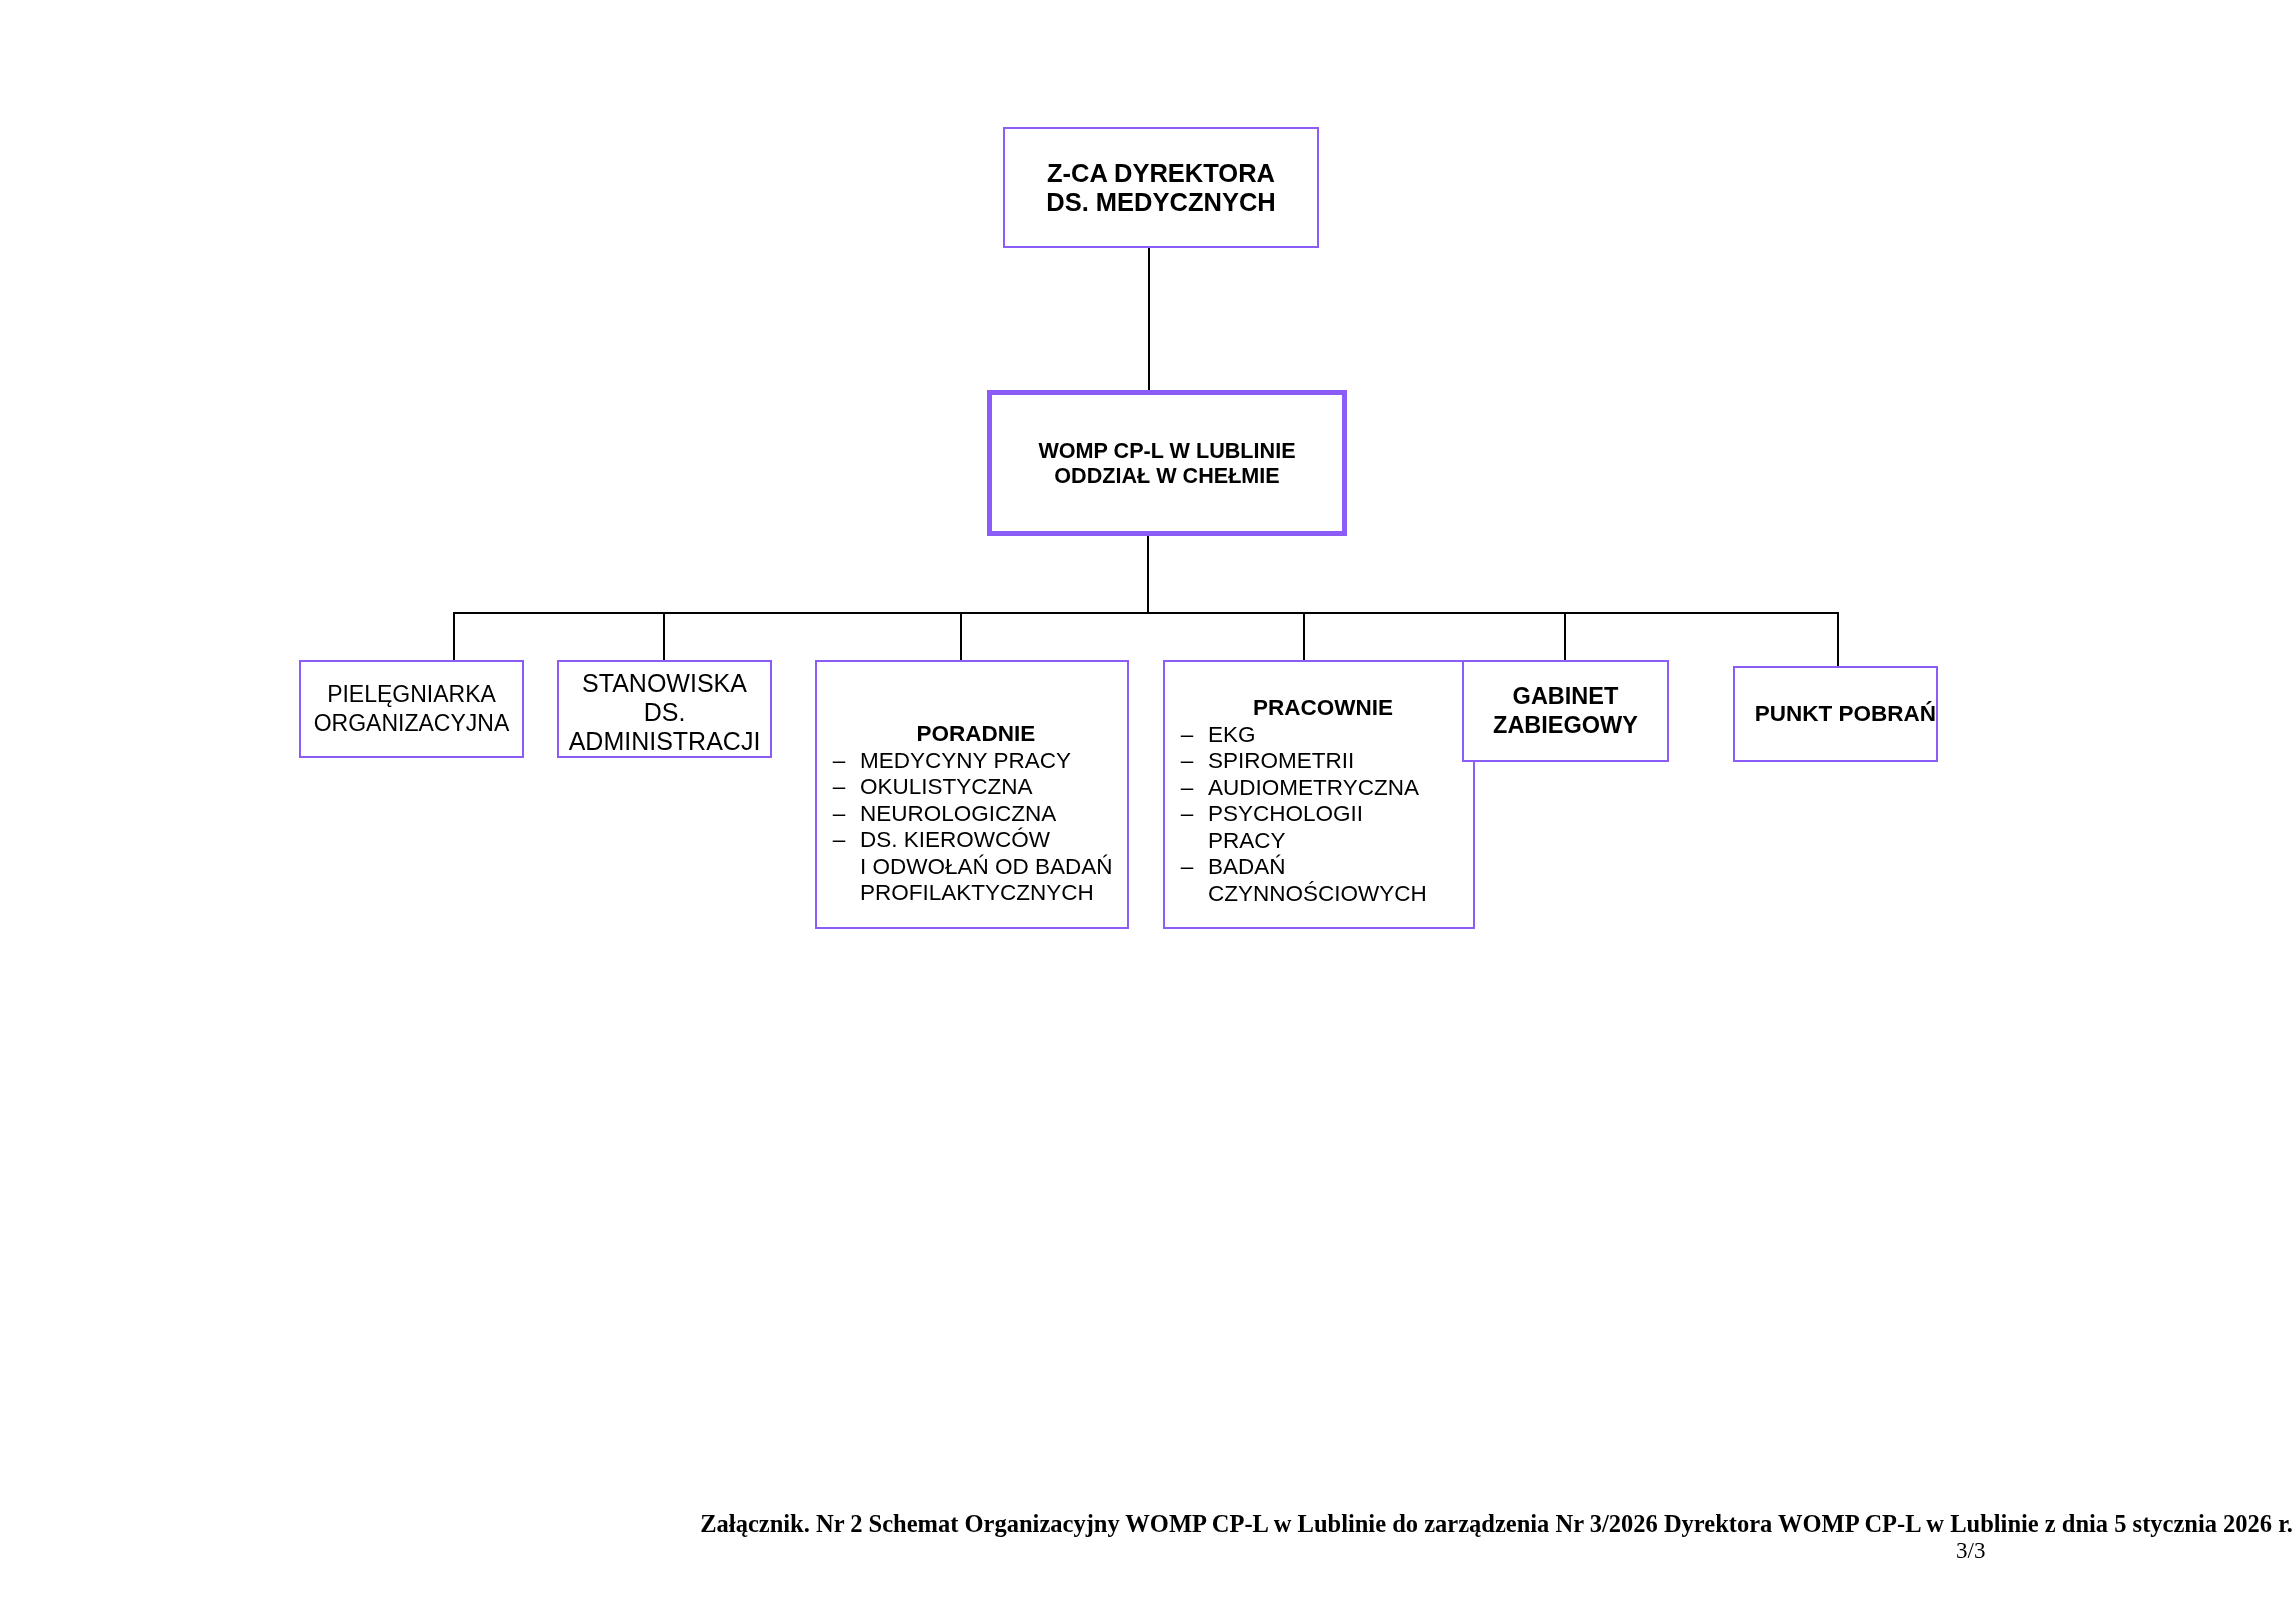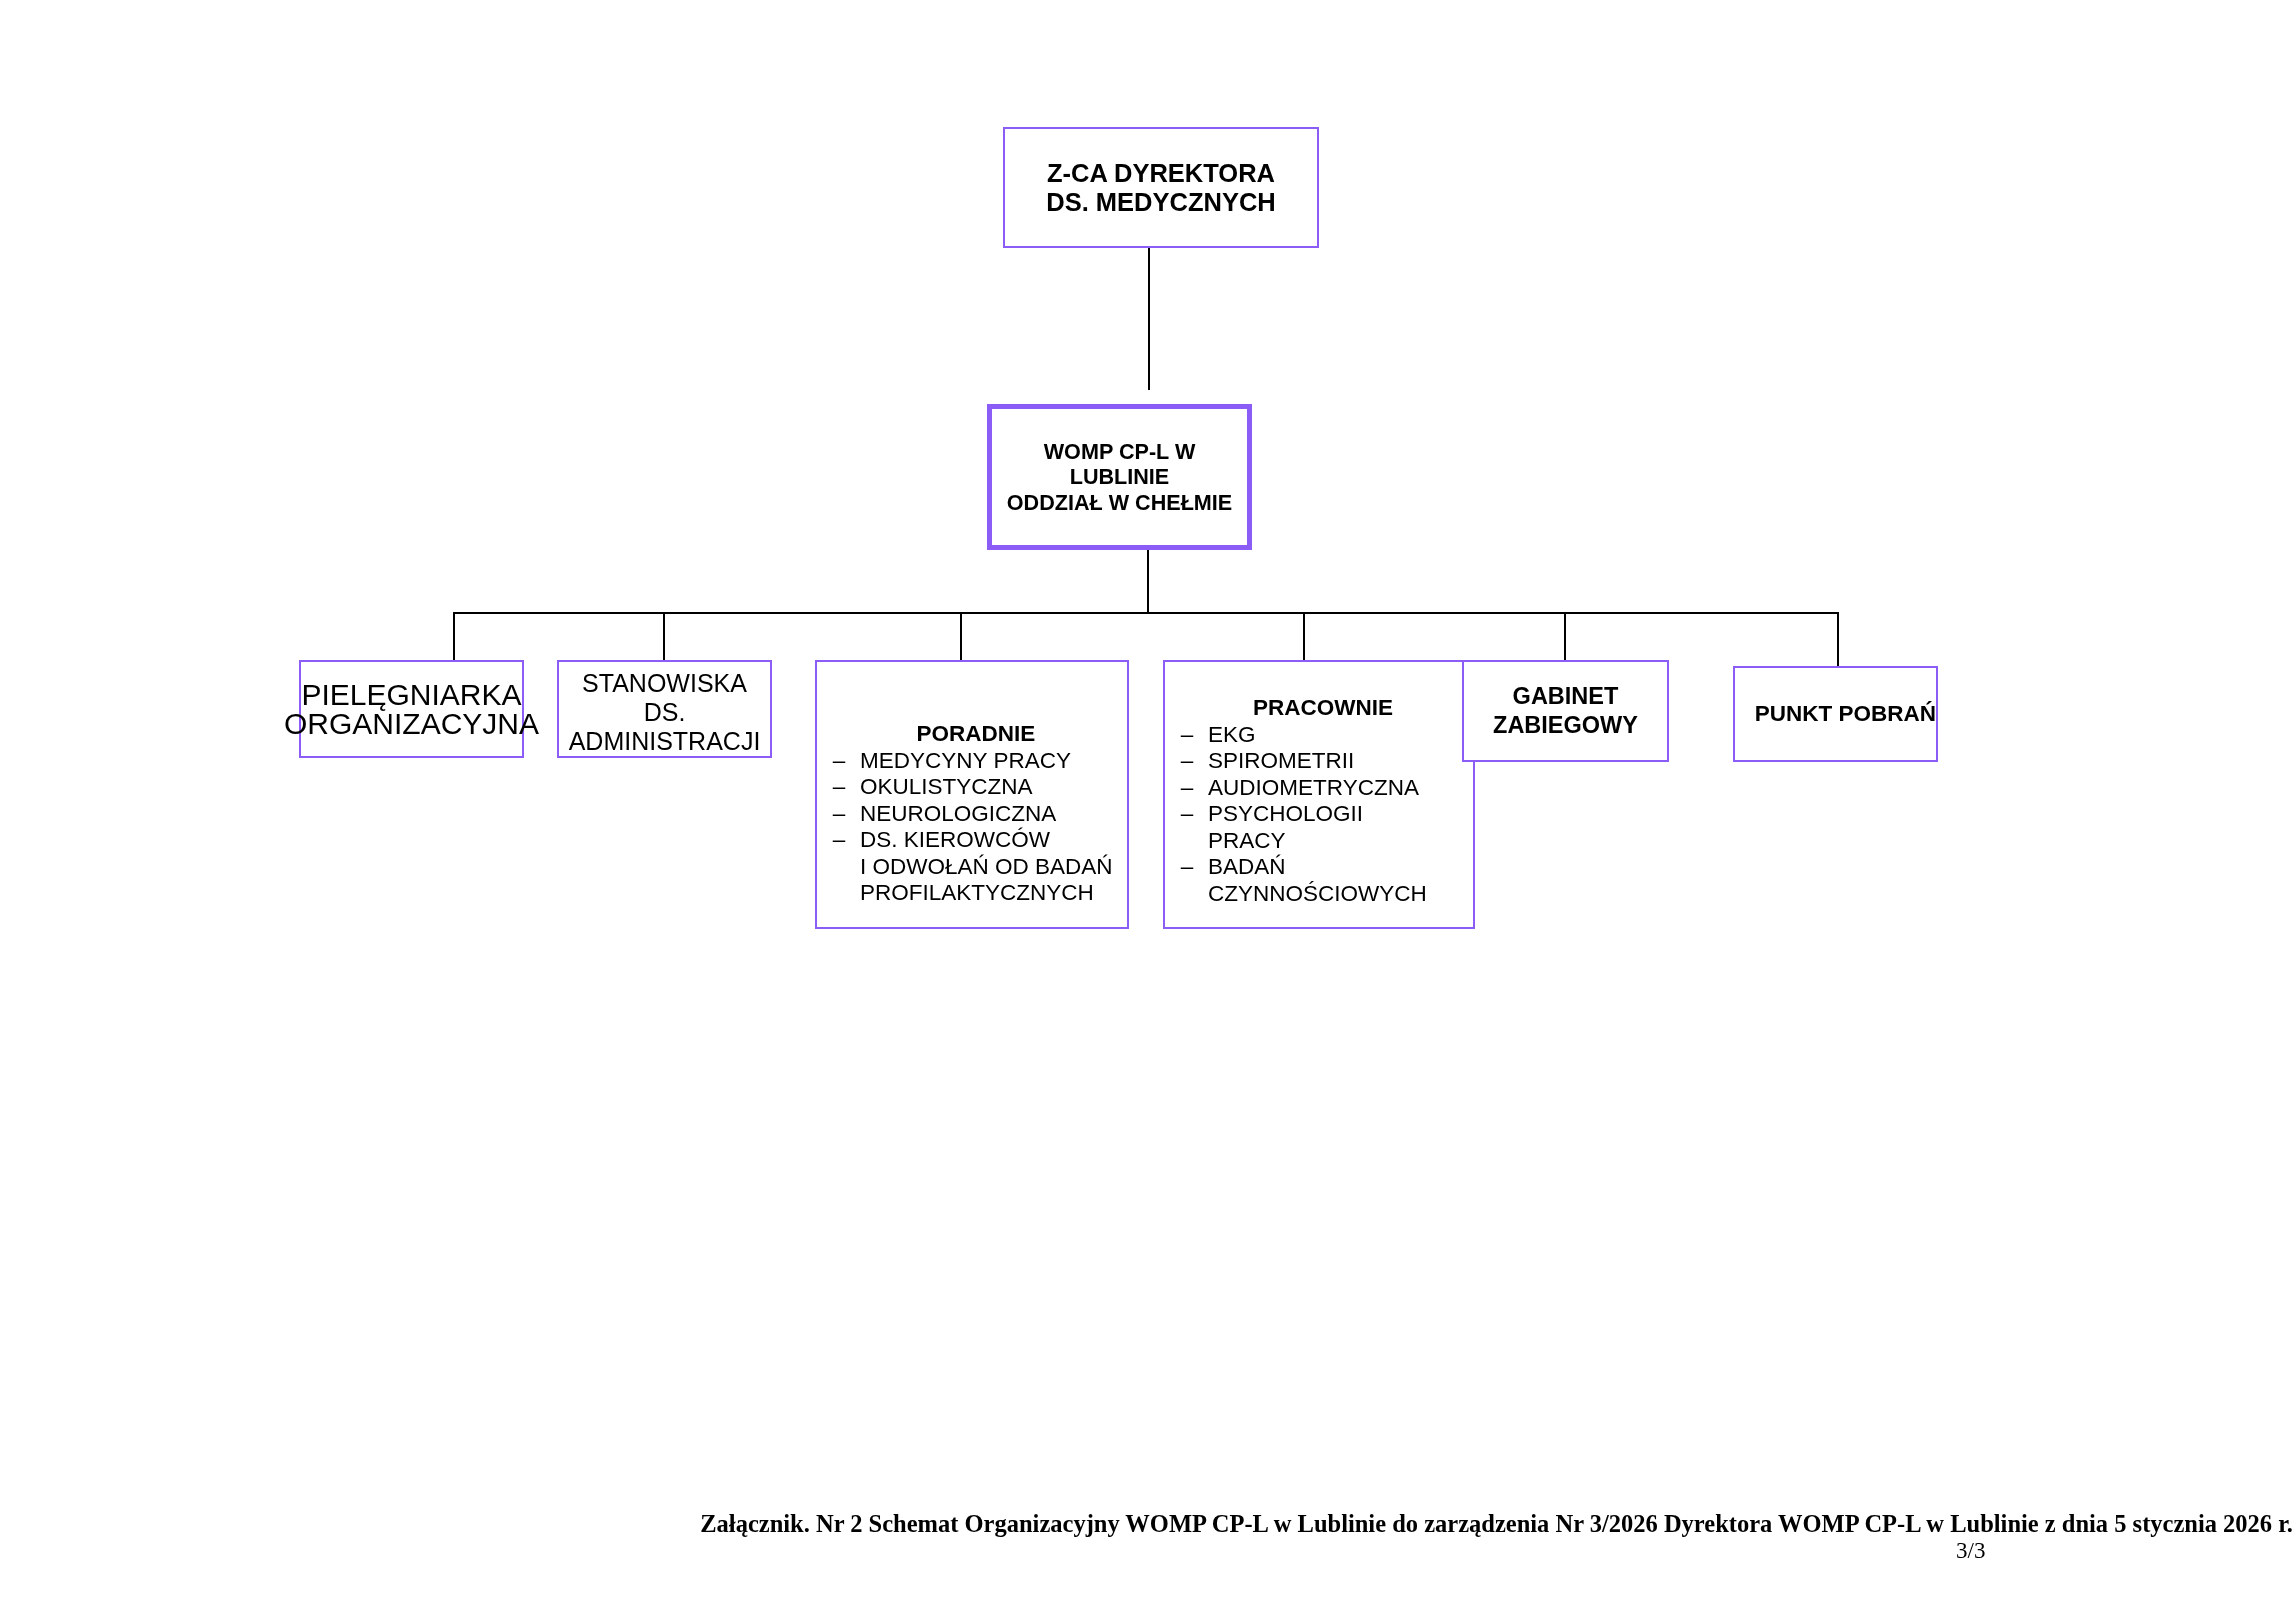--- a/index.html
+++ b/index.html
@@ -25,24 +25,24 @@
     justify-content: center;
     text-align: center;
   }
   .pre { white-space: pre-line; }
 
   .node-director {
     left: 1003px; top: 127px; width: 316px; height: 121px;
     border-width: 2.9px; font-weight: bold; font-size: 25.5px; line-height: 29px;
   }
   .node-branch {
-    left: 987px; top: 404px; width: 265px; height: 146px;
+    left: 987px; top: 390px; width: 360px; height: 146px;
     border-width: 5.9px; font-weight: bold; font-size: 21.6px; line-height: 25.5px;
   }
-  .node-u0 { left: 299px;  top: 660px; width: 225px; height: 98px; font-size: 30px; line-height: 29px; }
+  .node-u0 { left: 299px;  top: 660px; width: 225px; height: 98px; font-size: 23px; line-height: 29px; }
   .node-u1 { left: 557px;  top: 660px; width: 215px; height: 98px; font-size: 25px; line-height: 29px; align-items: flex-end; }
   .node-u4 { left: 1462px; top: 660px; width: 207px; height: 102px; font-weight: bold; font-size: 23.5px; line-height: 29px; }
   .node-u5 { left: 1733px; top: 666px; width: 205px; height: 96px;  font-weight: bold; font-size: 22.5px; line-height: 27.4px; justify-content: flex-end; }
 
   .node-list {
     display: block;
     text-align: left;
     font-size: 22.5px;
     line-height: 26.5px;
     padding: 0 7.8px 0 15.7px;

